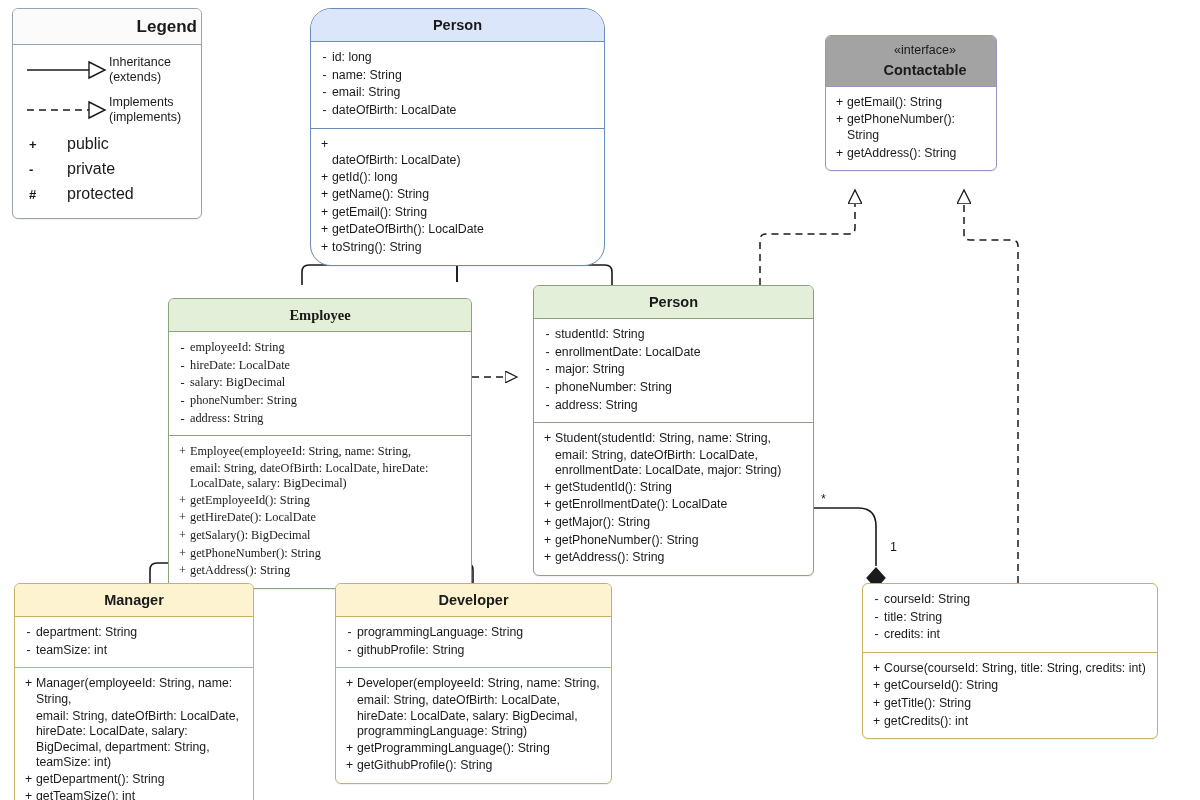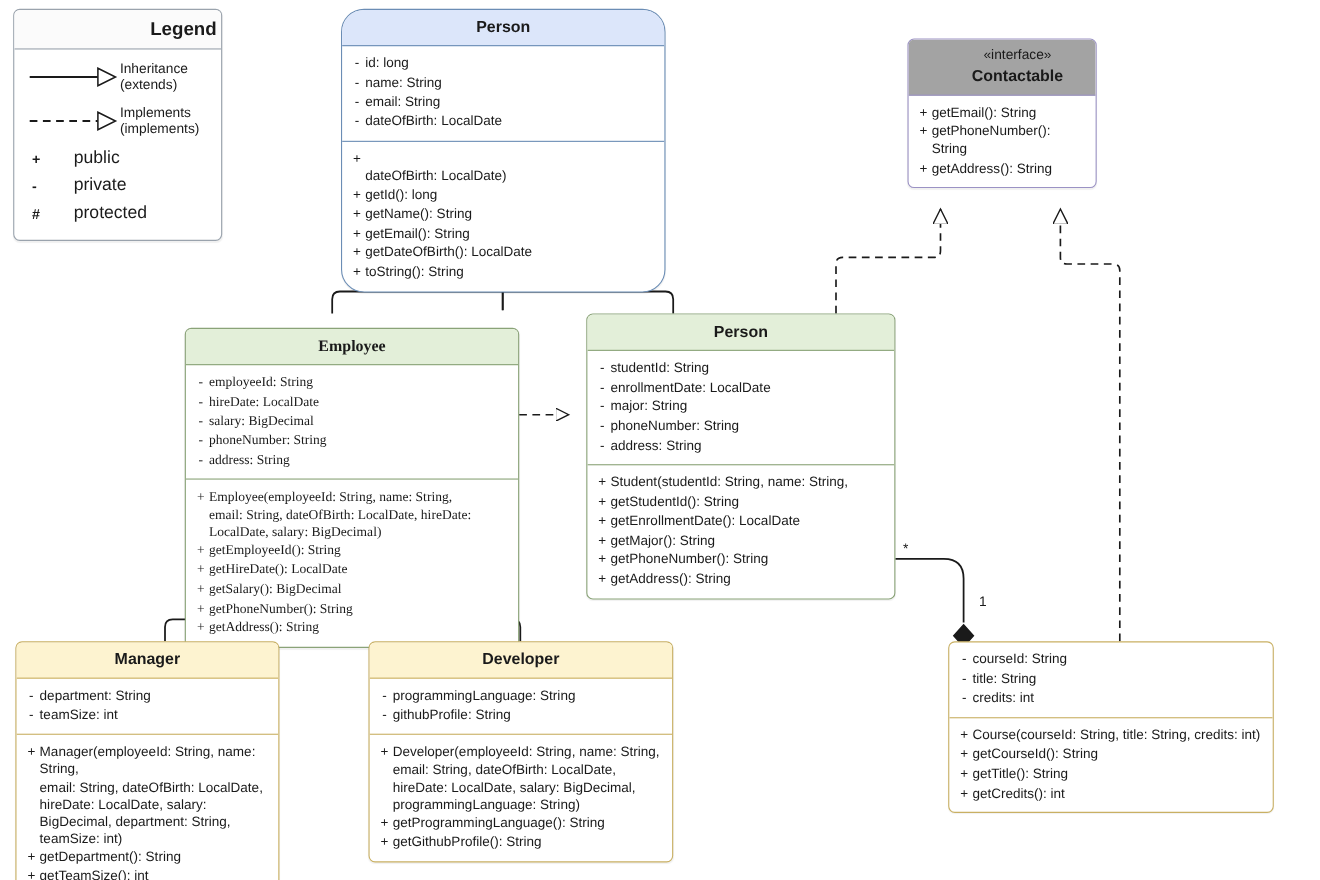--- a/index.html
+++ b/index.html
@@ -257,20 +257,22 @@
     <div class="umlhead">Person</div>
     <div class="compartment">
         <div class="member"><span class="vis">-</span><span class="mtext">studentId: String</span></div>
         <div class="member"><span class="vis">-</span><span class="mtext">enrollmentDate: LocalDate</span></div>
         <div class="member"><span class="vis">-</span><span class="mtext">major: String</span></div>
         <div class="member"><span class="vis">-</span><span class="mtext">phoneNumber: String</span></div>
         <div class="member"><span class="vis">-</span><span class="mtext">address: String</span></div>
       </div>
     <div class="compartment">
         <div class="member"><span class="vis">+</span><span class="mtext">Student(studentId: String, name: String,</span></div>
+        <div class="cont">email: String, dateOfBirth: LocalDate,
+enrollmentDate: LocalDate, major: String)</div>
         <div class="member"><span class="vis">+</span><span class="mtext">getStudentId(): String</span></div>
         <div class="member"><span class="vis">+</span><span class="mtext">getEnrollmentDate(): LocalDate</span></div>
         <div class="member"><span class="vis">+</span><span class="mtext">getMajor(): String</span></div>
         <div class="member"><span class="vis">+</span><span class="mtext">getPhoneNumber(): String</span></div>
         <div class="member"><span class="vis">+</span><span class="mtext">getAddress(): String</span></div>
       </div>
   </div>
 
   <div class="umlbox t-yellow" style="left:14px;top:583px;width:240px;">
     <div class="umlhead">Manager</div>

